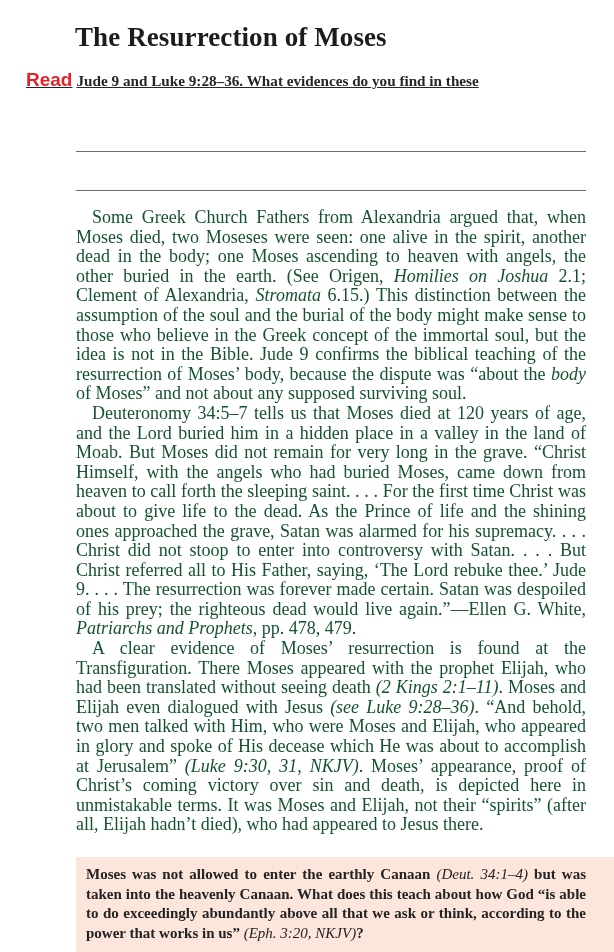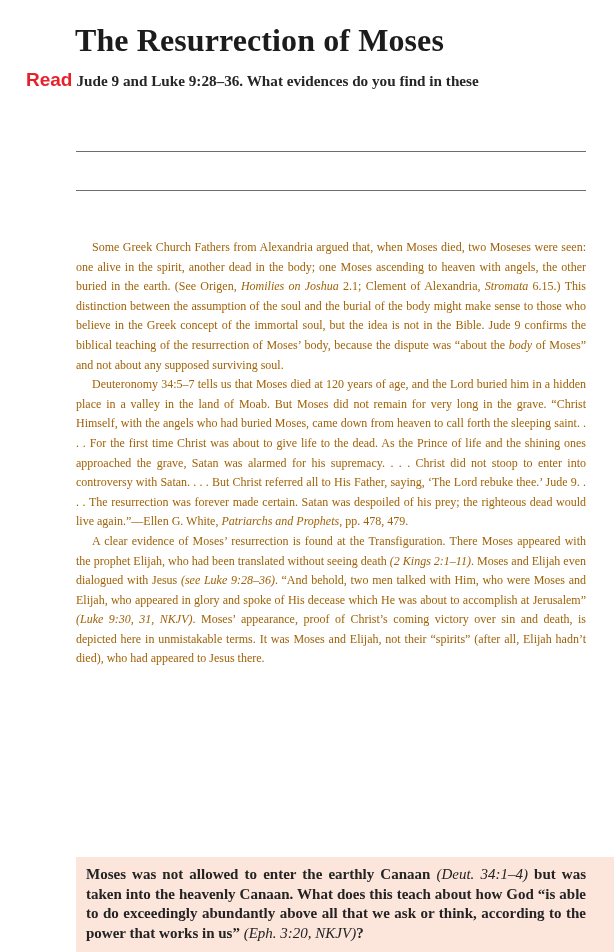--- a/index.html
+++ b/index.html
@@ -1,31 +1,31 @@
 <!DOCTYPE html>
 <html><head>
 <meta charset="utf-8">
 <style>
   html, body { margin: 0; padding: 0; background: #ffffff; }
   body { width: 614px; height: 952px; position: relative; overflow: hidden;
          font-family: "Liberation Serif", serif; color: #2a2a2a; }
   .title { position: absolute; left: 75px; top: 22px; margin: 0;
            font-family: "Liberation Serif", serif; font-weight: bold;
-           font-size: 32px; color: #1c1c1c; letter-spacing: 0.1px; }
+           font-size: 27px; color: #1c1c1c; letter-spacing: 0.1px; }
   .read-block { position: absolute; left: 26px; top: 70px; width: 562px;
                 font-family: "Liberation Serif", serif; font-weight: bold;
-                font-size: 15.2px; line-height: 19px; color: #262626; }
+                font-size: 15.2px; line-height: 19px; color: #262626; text-decoration: underline; }
   .read-label { font-family: "Liberation Sans", sans-serif; font-weight: bold;
                 color: #e8202a; font-size: 19px; margin-right: 4px; }
   .read-line2 { padding-left: 50px; }
   .answer-line { position: absolute; left: 76px; width: 510px; height: 0;
                  border-top: 1.6px solid #6d6d6d; }
   .body-text { position: absolute; left: 76px; top: 208px; width: 510px;
-               font-size: 12px; line-height: 19.6px; color: #a16207;
-               text-align: justify; margin-top: 30px; }
+               font-size: 18px; line-height: 19.6px; color: #14532d;
+               text-align: justify; }
   .body-text p { margin: 0; text-indent: 16px; }
   .callout { position: absolute; left: 76px; top: 857px; width: 538px; height: 95px;
              background: #fce6dc; }
   .callout-text { position: absolute; left: 10px; top: 8px; width: 500px;
                   font-weight: bold; font-size: 15px; line-height: 19.5px; color: #232323;
                   text-align: justify; }
   .callout-text .ref { font-weight: normal; font-style: italic; }
   i { font-style: italic; }
 </style>
 </head>

